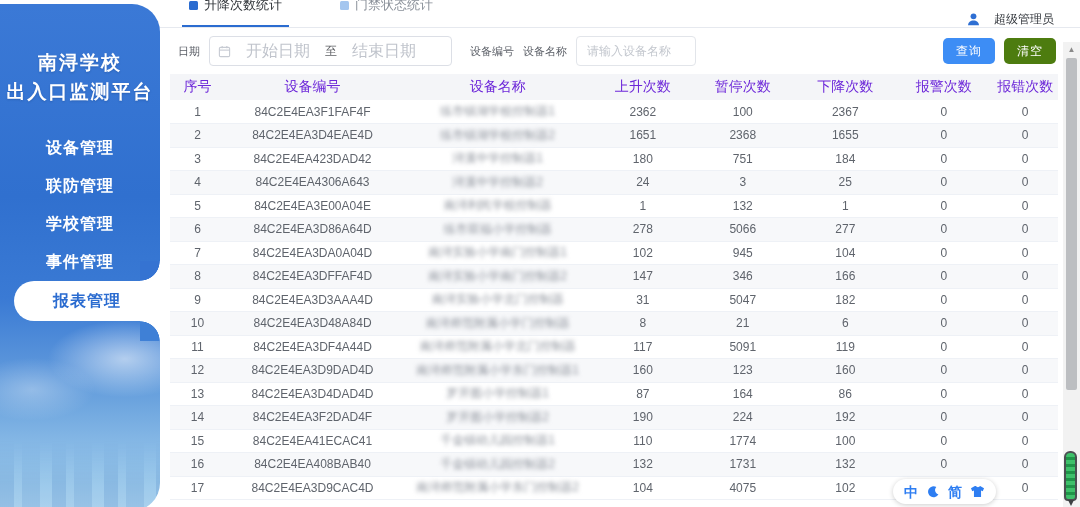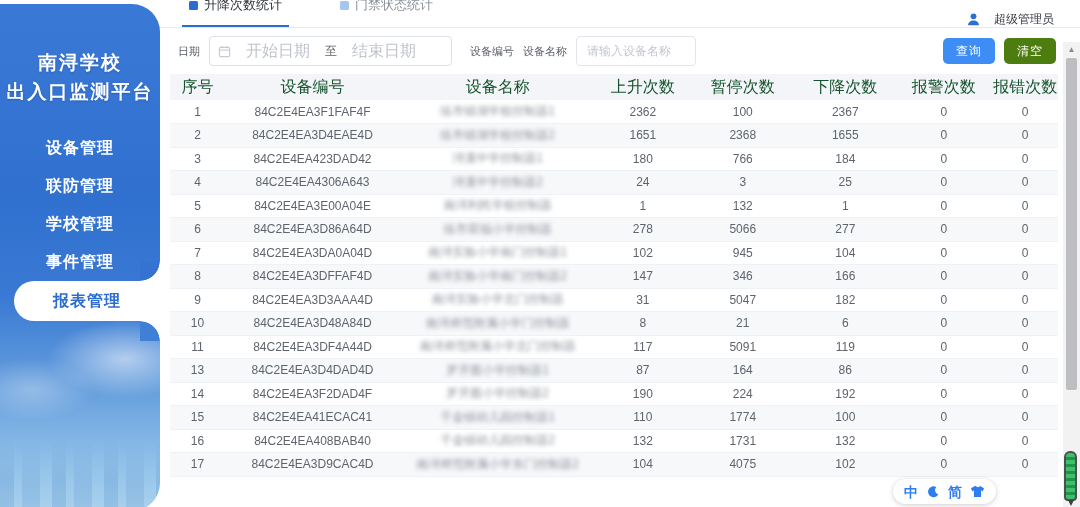--- a/index.html
+++ b/index.html
@@ -68,21 +68,21 @@
   .in-name { width:120px; }
   .btns { margin-left:auto; display:flex; gap:9px; }
   .btn { height:26px; padding:0 13px; border:none; border-radius:5px; color:#fff; font-size:12px;
     cursor:pointer; font-family:inherit; letter-spacing:1px; }
   .btn-search { background:#3d8df5; }
   .btn-clear { background:#4d7c0f; }
 
   
   .tablewrap { margin:0 22px 0 10px; }
   table { width:100%; border-collapse:collapse; table-layout:fixed; }
-  thead th { background:#f4f5f8; height:26px; font-size:16px; color:#14532d; font-weight:400; text-align:center; }
+  thead th { background:#f4f5f8; height:26px; font-size:14px; color:#6d28d9; font-weight:400; text-align:center; }
   tbody td { height:23.5px; font-size:12px; color:#5f646c; text-align:center; border-bottom:1px solid #eef1f6;
     overflow:hidden; white-space:nowrap; }
   tbody tr:nth-child(even) { background:#f7f8fa; }
   td.devname { filter:blur(2.3px); color:#8d929b; }
 
   
   .scrollbar { position:absolute; right:0; top:42px; width:17px; height:465px; background:#f2f2f2; z-index:6; }
   .scrollbar .up { position:absolute; top:3px; left:0; width:100%; text-align:center; font-size:8px; color:#8a8a8a; }
   .scrollbar .thumb { position:absolute; left:3px; top:16px; width:11px; height:332px; background:#bcbec1; border-radius:2px; cursor:pointer; }
 
@@ -212,21 +212,21 @@
               <td>2368</td>
               <td>1655</td>
               <td>0</td>
               <td>0</td>
             </tr>
             <tr>
               <td>3</td>
               <td>84C2E4EA423DAD42</td>
               <td class="devname">浔溪中学控制器1</td>
               <td>180</td>
-              <td>766</td>
+              <td>751</td>
               <td>184</td>
               <td>0</td>
               <td>0</td>
             </tr>
             <tr>
               <td>4</td>
               <td>84C2E4EA4306A643</td>
               <td class="devname">浔溪中学控制器2</td>
               <td>24</td>
               <td>3</td>
@@ -294,20 +294,30 @@
               <td>0</td>
               <td>0</td>
             </tr>
             <tr>
               <td>11</td>
               <td>84C2E4EA3DF4A44D</td>
               <td class="devname">南浔师范附属小学北门控制器</td>
               <td>117</td>
               <td>5091</td>
               <td>119</td>
+              <td>0</td>
+              <td>0</td>
+            </tr>
+            <tr>
+              <td>12</td>
+              <td>84C2E4EA3D9DAD4D</td>
+              <td class="devname">南浔师范附属小学东门控制器1</td>
+              <td>160</td>
+              <td>123</td>
+              <td>160</td>
               <td>0</td>
               <td>0</td>
             </tr>
             <tr>
               <td>13</td>
               <td>84C2E4EA3D4DAD4D</td>
               <td class="devname">罗开图小学控制器1</td>
               <td>87</td>
               <td>164</td>
               <td>86</td>

